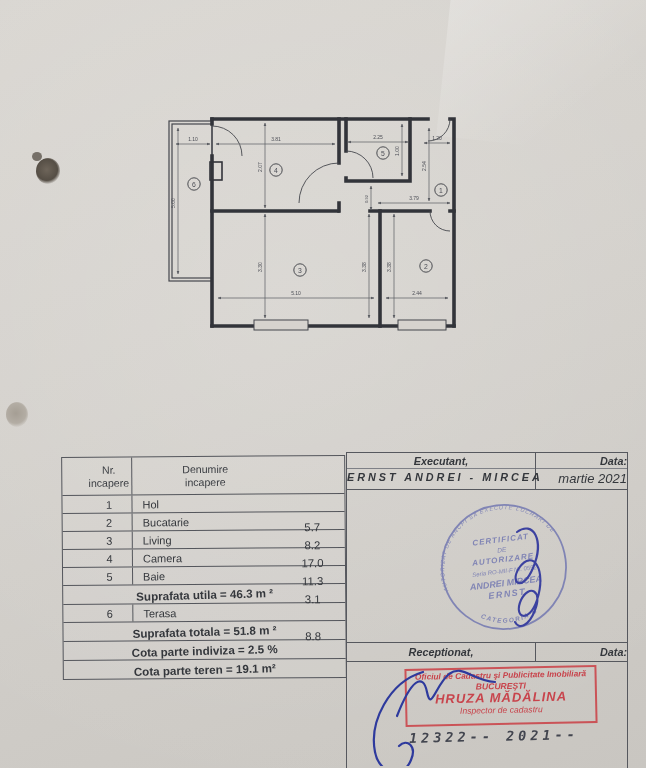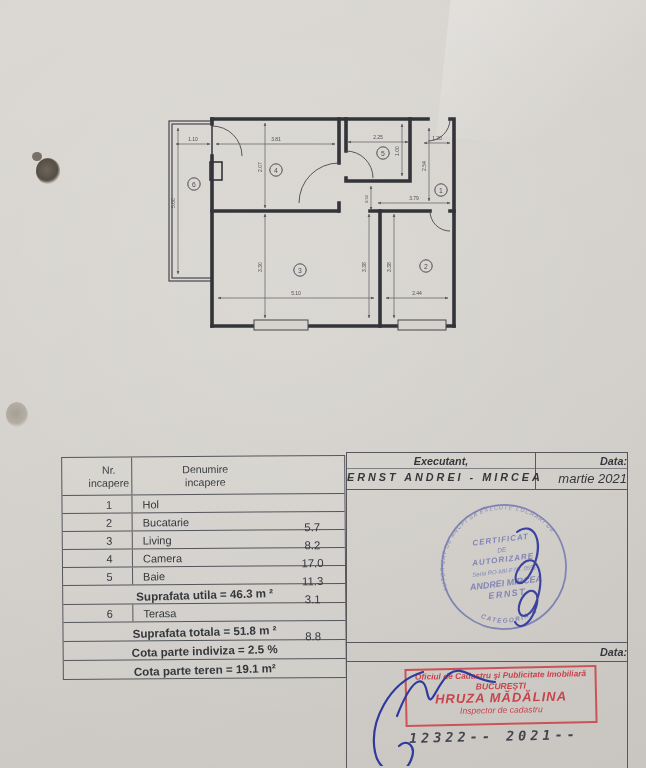--- a/index.html
+++ b/index.html
@@ -259,20 +259,23 @@
           <text x="85" y="104" font-size="9" font-weight="bold">ANDREI MIRCEA</text>
           <text x="85" y="115" font-size="9" font-weight="bold" letter-spacing="1.5">ERNST</text>
         </g>
       </svg>
       <svg class="sig-blue" viewBox="0 0 90 130">
         <path d="M42,14 C58,2 70,22 58,50 C48,74 34,66 44,50 C58,30 72,52 62,82 C54,106 38,100 46,82 C54,66 68,72 60,92 C54,108 44,112 40,104" fill="none" stroke="#3c42a0" stroke-width="2.1" stroke-linecap="round"></path>
       </svg>
     </div>
 
     <div class="r-row recept-row">
+      <div class="r-cell-l">
+        <div class="lbl2">Receptionat,</div>
+      </div>
       <div class="r-cell-r">
         <div class="lbl2">Data:</div>
       </div>
     </div>
 
     <div class="r-bottom">
       <div class="redstamp">
         <div class="rs1">Oficiul de Cadastru şi Publicitate Imobiliară</div>
         <div class="rs2">BUCUREŞTI</div>
         <div class="rs3">HRUZA MĂDĂLINA</div>

